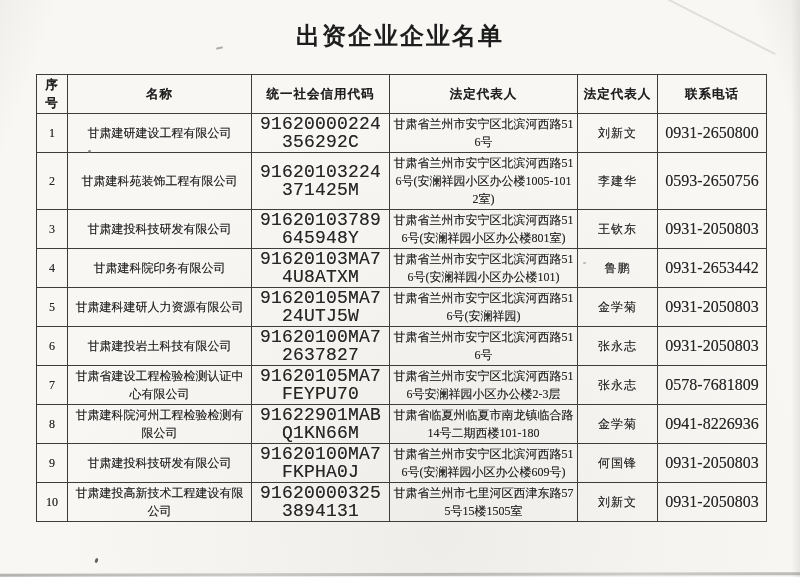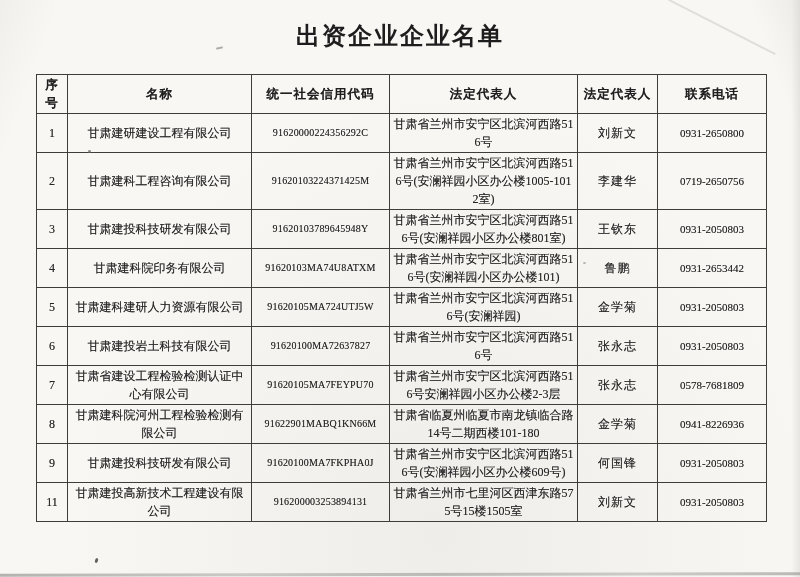--- a/index.html
+++ b/index.html
@@ -32,24 +32,24 @@
     text-align:center;vertical-align:middle;
     padding:1px 3px;
     text-shadow:0 0 .4px rgba(45,45,45,.55);
     word-break:break-all;
   }
   .doc-table th{
     height:23px;font-size:12.5px;font-weight:700;color:#1f1f1f;
     letter-spacing:1px;
   }
   .doc-table td{height:36px;}
-  td.cell-code{font-size:10px;letter-spacing:.2px;}
+  td.cell-code{font-size:18px;letter-spacing:.2px;font-family:Liberation Mono, monospace;}
   td.cell-no{font-size:12px;}
   td.cell-rep{letter-spacing:1px;}
-  td.cell-phone{font-size:11px;}
+  td.cell-phone{font-size:16px;}
   
   .scan-bottom-edge{
     position:absolute;left:-4px;bottom:2px;width:810px;height:2.5px;
     background:linear-gradient(90deg,#8f8e8a, #b3b2ad 30%, #9d9c97 55%, #b7b6b1 80%, #989792);
     opacity:.65;transform:rotate(-.12deg);
   }
   .scan-right-band{
     position:absolute;top:0;right:0;width:9px;height:577px;
     background:linear-gradient(90deg, rgba(255,255,255,0), rgba(216,214,209,.55));
   }
@@ -89,25 +89,25 @@
     <tr>
       <td class="cell-no">1</td>
       <td class="cell-name">甘肃建研建设工程有限公司</td>
       <td class="cell-code">91620000224356292C</td>
       <td class="cell-addr">甘肃省兰州市安宁区北滨河西路516号</td>
       <td class="cell-rep">刘新文</td>
       <td class="cell-phone">0931-2650800</td>
     </tr>
     <tr>
       <td class="cell-no">2</td>
-      <td class="cell-name">甘肃建科工程咨询有限公司</td>
+      <td class="cell-name">甘肃建科苑装饰工程有限公司</td>
       <td class="cell-code">91620103224371425M</td>
       <td class="cell-addr">甘肃省兰州市安宁区北滨河西路516号(安澜祥园小区办公楼1005-1012室)</td>
       <td class="cell-rep">李建华</td>
-      <td class="cell-phone">0719-2650756</td>
+      <td class="cell-phone">0593-2650756</td>
     </tr>
     <tr>
       <td class="cell-no">3</td>
       <td class="cell-name">甘肃建投科技研发有限公司</td>
       <td class="cell-code">91620103789645948Y</td>
       <td class="cell-addr">甘肃省兰州市安宁区北滨河西路516号(安澜祥园小区办公楼801室)</td>
       <td class="cell-rep">王钦东</td>
       <td class="cell-phone">0931-2050803</td>
     </tr>
     <tr>
@@ -152,21 +152,21 @@
     </tr>
     <tr>
       <td class="cell-no">9</td>
       <td class="cell-name">甘肃建投科技研发有限公司</td>
       <td class="cell-code">91620100MA7FKPHA0J</td>
       <td class="cell-addr">甘肃省兰州市安宁区北滨河西路516号(安澜祥园小区办公楼609号)</td>
       <td class="cell-rep">何国锋</td>
       <td class="cell-phone">0931-2050803</td>
     </tr>
     <tr>
-      <td class="cell-no">11</td>
+      <td class="cell-no">10</td>
       <td class="cell-name">甘肃建投高新技术工程建设有限公司</td>
       <td class="cell-code">916200003253894131</td>
       <td class="cell-addr">甘肃省兰州市七里河区西津东路575号15楼1505室</td>
       <td class="cell-rep">刘新文</td>
       <td class="cell-phone">0931-2050803</td>
     </tr>
   </tbody>
 </table>
 
 <div class="artifact-dash-1"></div>

